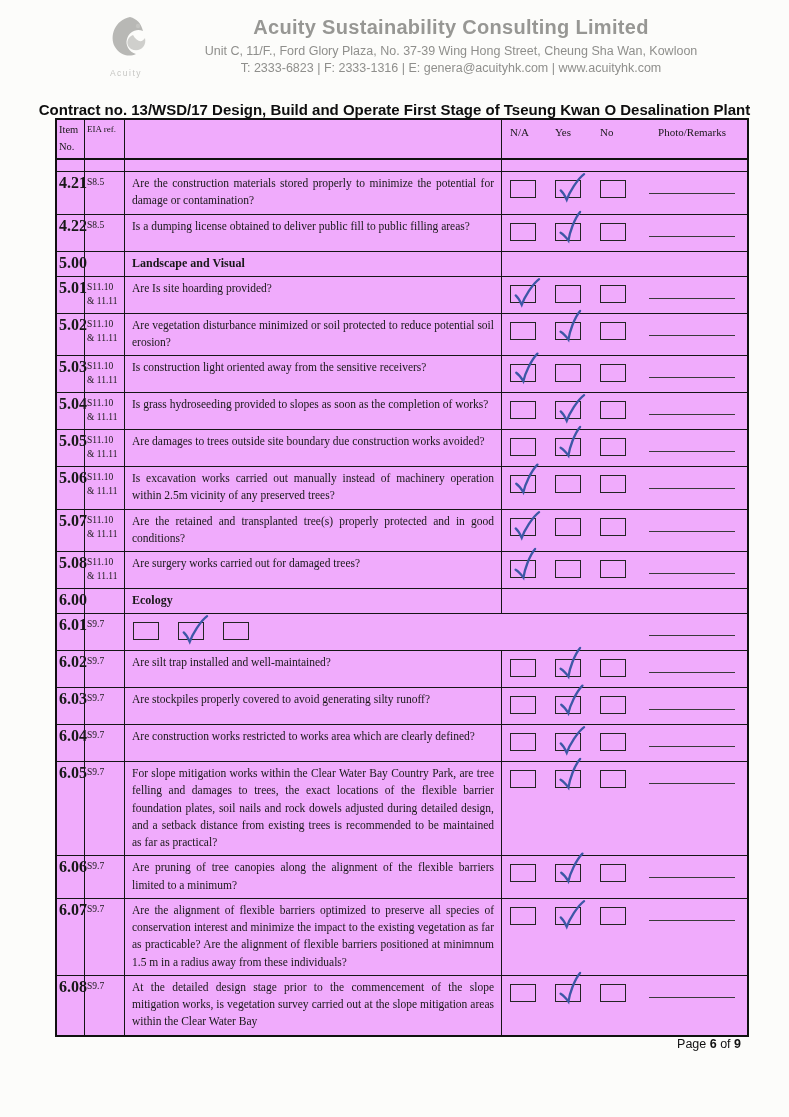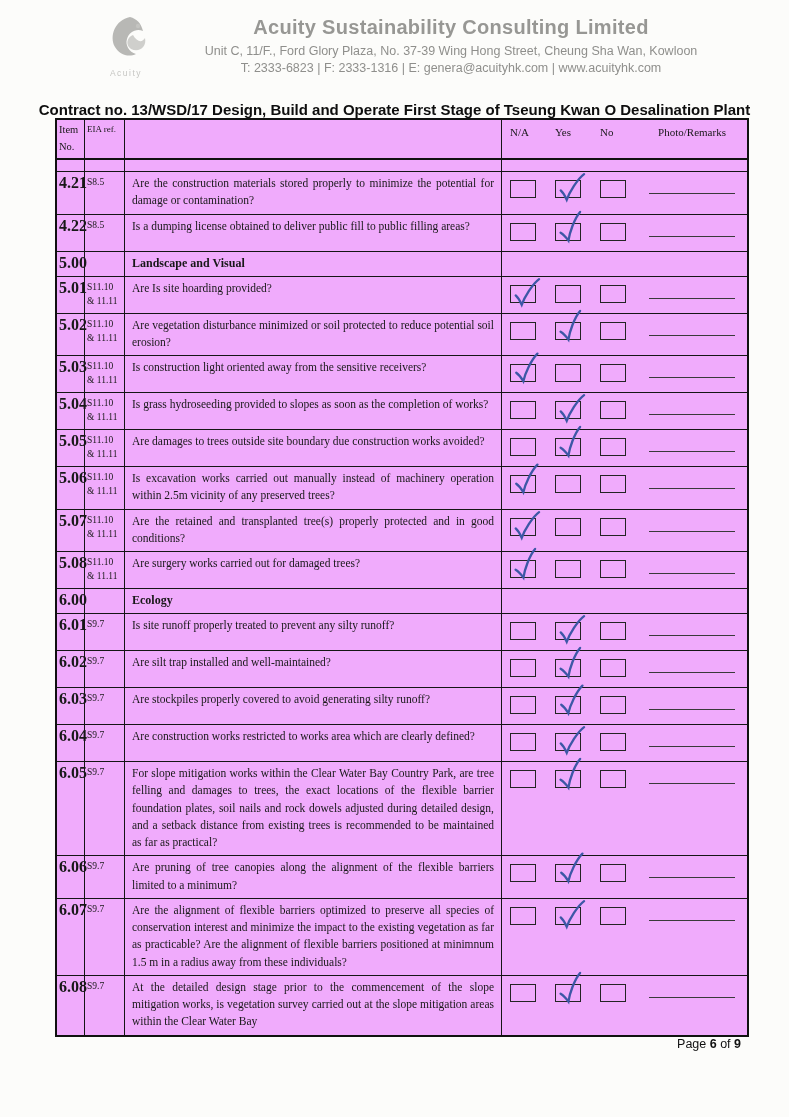--- a/index.html
+++ b/index.html
@@ -262,21 +262,20 @@
         </div>
         <div class="trow section">
           <div class="cell c-item">6.00</div>
           <div class="cell c-ref"></div>
           <div class="cell c-q">Ecology</div>
           <div class="cell c-ans"></div>
         </div>
         <div class="trow question">
           <div class="cell c-item">6.01</div>
           <div class="cell c-ref">S9.7</div>
-          <div class="cell c-q">Is site runoff properly treated to prevent any silty runoff?</div>
           <div class="cell c-ans">
             <span class="cb"></span>
             <span class="cb">
               <svg class="check v1" viewBox="0 0 28 34">
                 <path d="M4 20 C6.5 22 9 26 10.5 29 C13 21 20 8 26.5 2.5" fill="none" stroke="currentColor" stroke-width="2.3" stroke-linecap="round"></path>
               </svg>
             </span>
             <span class="cb"></span>
             <span class="rline"></span>
           </div>

